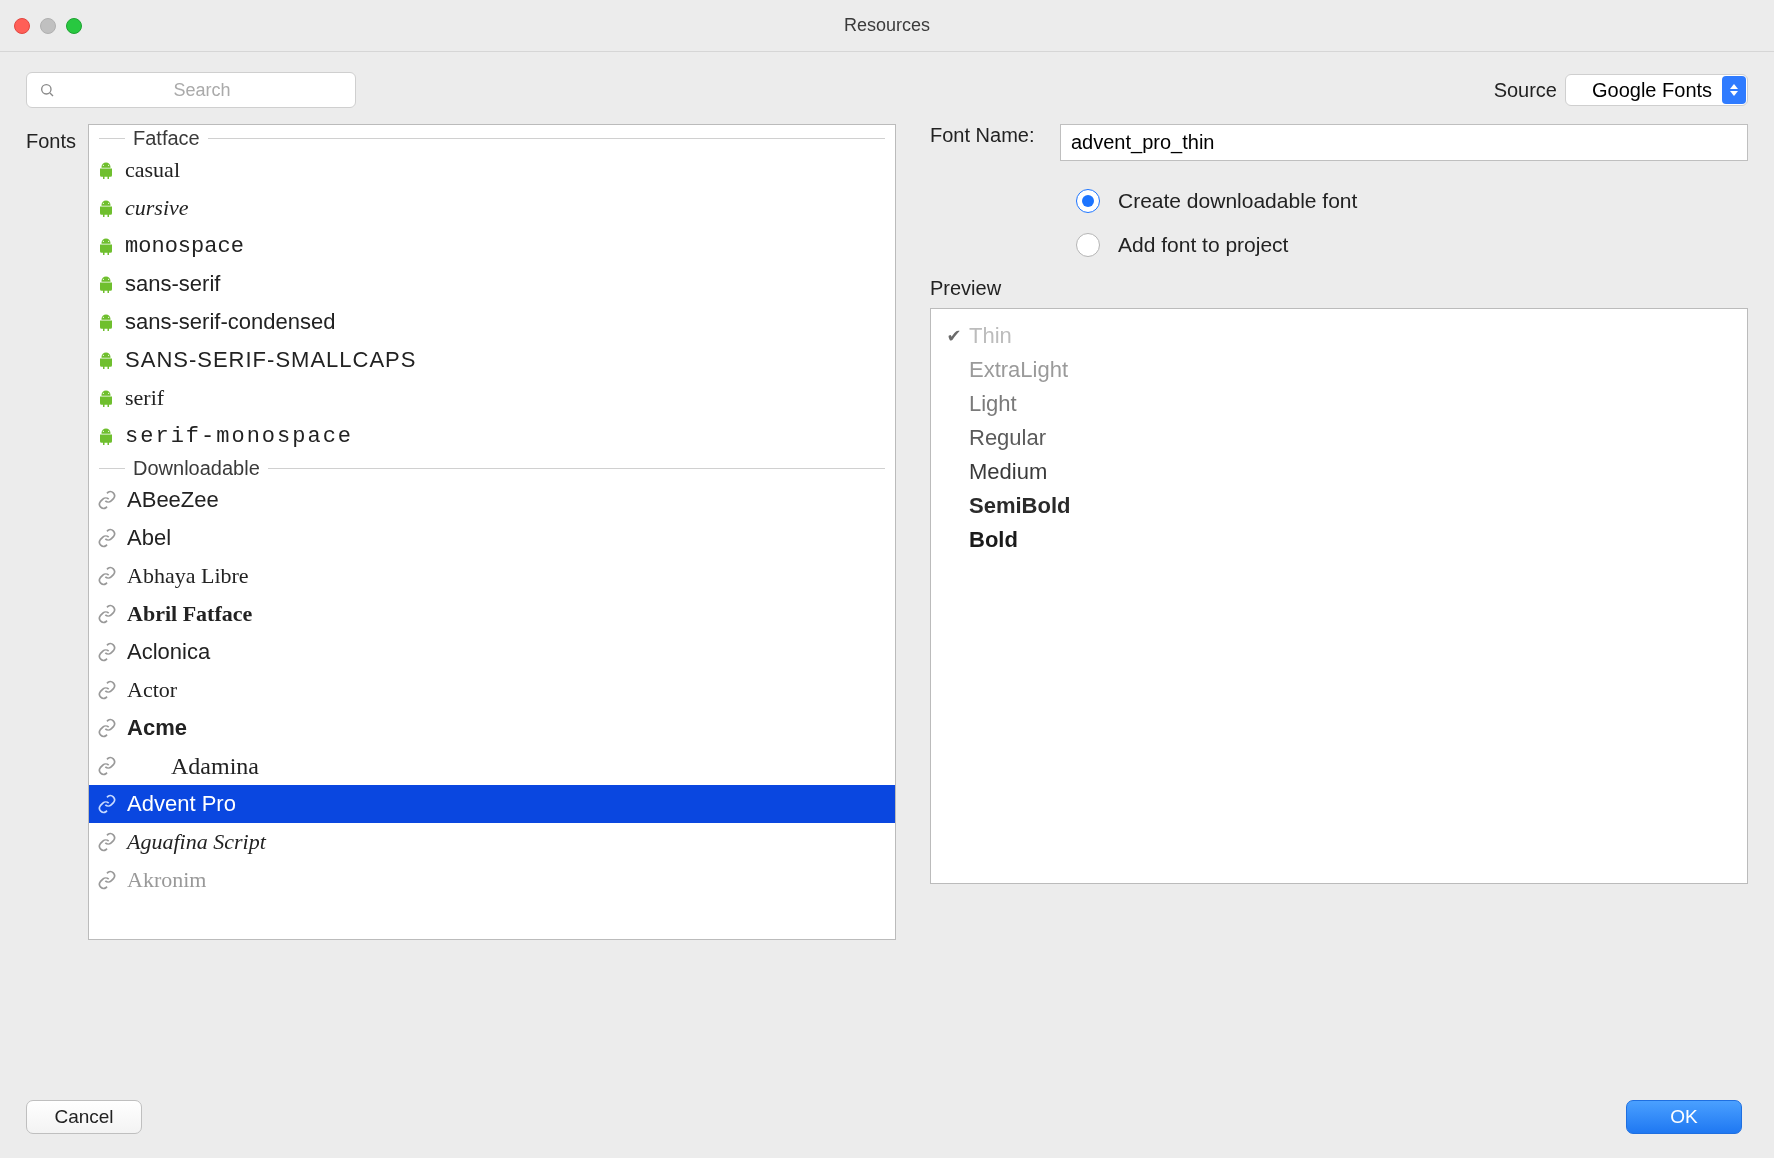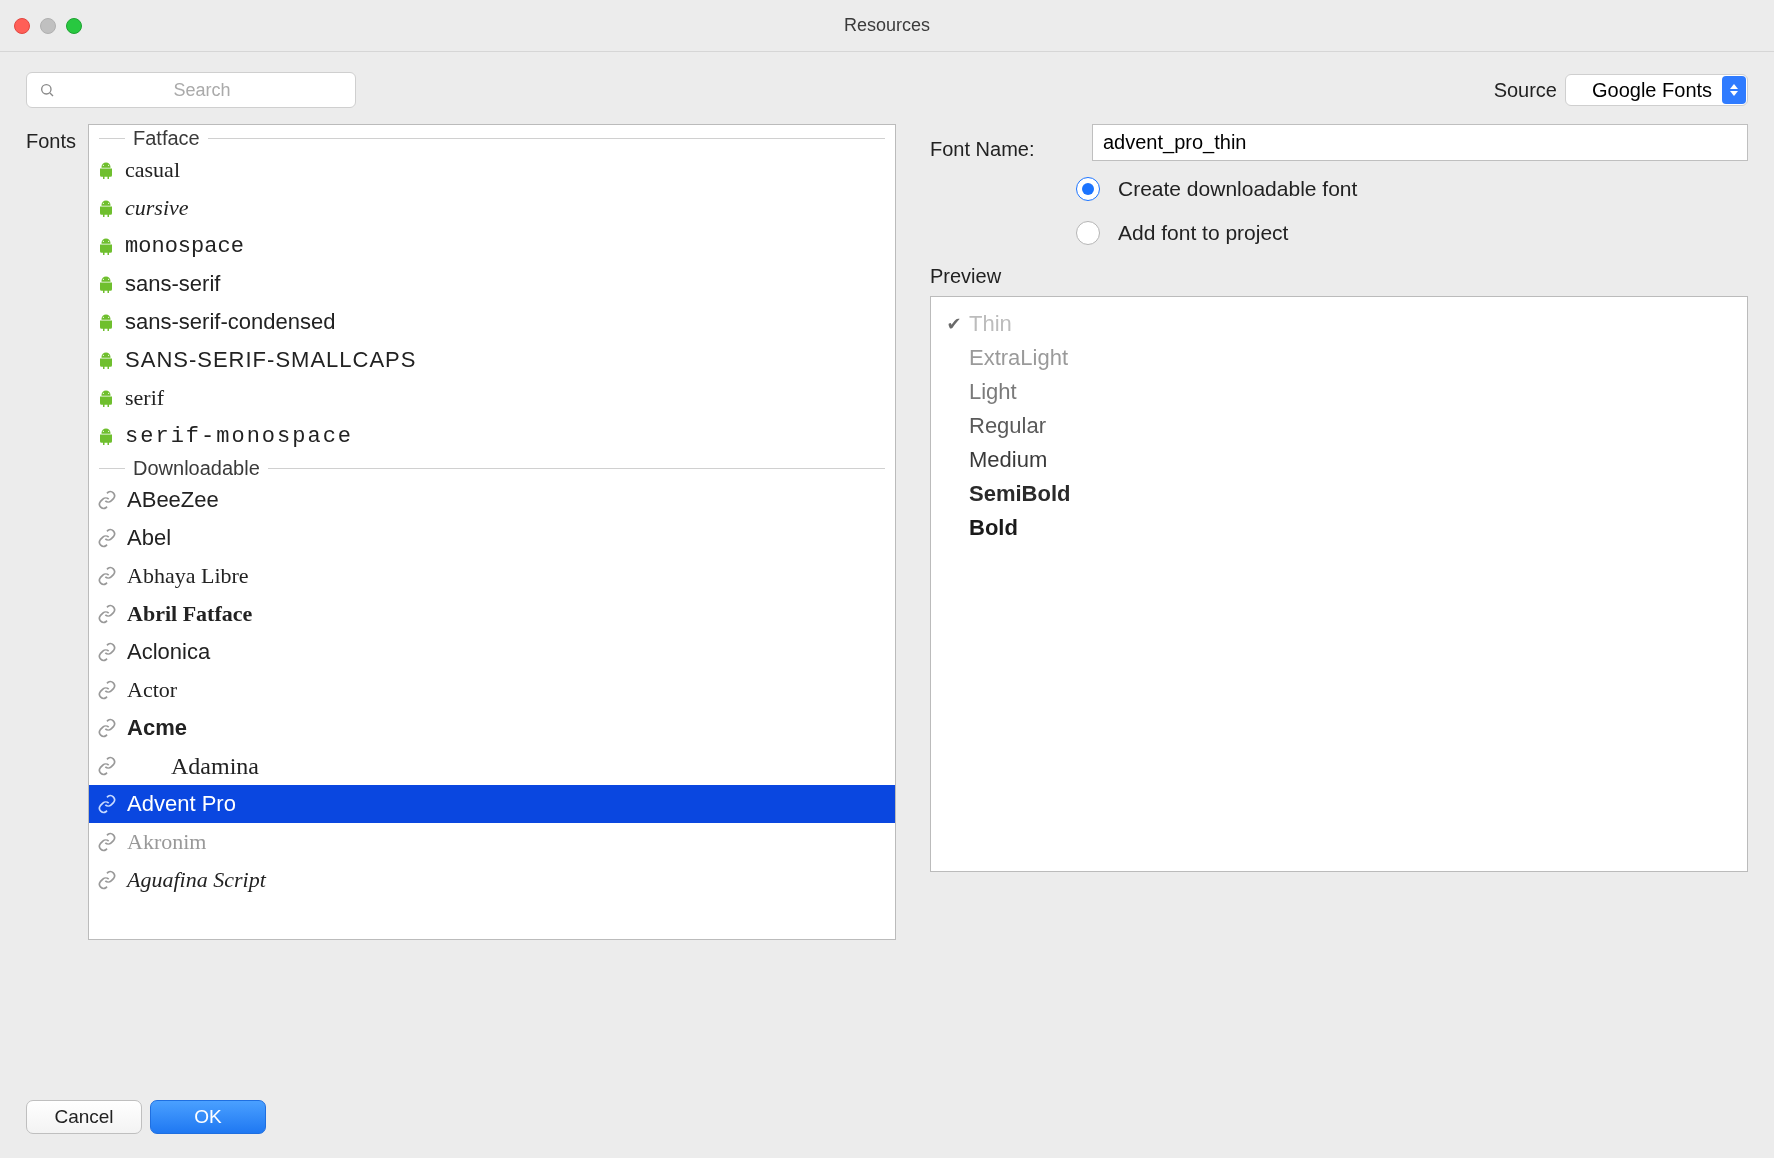--- a/index.html
+++ b/index.html
@@ -204,23 +204,23 @@
   .ff-akronim { font-family: "Brush Script MT", cursive; color:#999;}
 
   .right-col {
     flex: 1;
     display: flex;
     flex-direction: column;
     min-width: 0;
   }
   .field-row {
     display: flex;
-    align-items: flex-end;
-    gap: 32px;
-    margin-bottom: 16px;
+    align-items: flex-start;
+    gap: 0;
+    margin-bottom: 28px;
   }
   .field-row label {
     font-size: 20px;
     color: #222;
     width: 130px;
   }
   .field-row input[type=text] {
     flex: 1;
     font-size: 20px;
     padding: 6px 10px;
@@ -284,21 +284,21 @@
   .w100 { font-weight: 100; color: #bcbcbc; }
   .w200 { font-weight: 200; color: #9a9a9a; }
   .w300 { font-weight: 300; color: #7a7a7a; }
   .w400 { font-weight: 400; color: #5a5a5a; }
   .w500 { font-weight: 500; color: #3a3a3a; }
   .w600 { font-weight: 600; color: #2a2a2a; }
   .w700 { font-weight: 700; color: #1a1a1a; }
 
   .footer {
     display: flex;
-    justify-content: flex-start;
+    justify-content: space-between;
     gap: 8px;
     padding: 24px 6px 18px 0;
   }
   .btn {
     min-width: 116px;
     height: 34px;
     border-radius: 7px;
     font-size: 19px;
     border: 1px solid #bfbfbf;
     background: linear-gradient(#ffffff,#f3f3f3);
@@ -472,28 +472,28 @@
                 <path d="M10 13a5 5 0 0 0 7 0l3-3a5 5 0 0 0-7-7l-1 1"></path>
                 <path d="M14 11a5 5 0 0 0-7 0l-3 3a5 5 0 0 0 7 7l1-1"></path>
               </svg>
               <span class="ff-advent">Advent Pro</span>
             </div>
           <div class="font-item">
               <svg class="link-ico" viewBox="0 0 24 24" fill="none" stroke="currentColor" stroke-width="2">
                 <path d="M10 13a5 5 0 0 0 7 0l3-3a5 5 0 0 0-7-7l-1 1"></path>
                 <path d="M14 11a5 5 0 0 0-7 0l-3 3a5 5 0 0 0 7 7l1-1"></path>
               </svg>
+              <span class="ff-aguafina">Aguafina Script</span>
+            </div>
+          <div class="font-item">
+              <svg class="link-ico" viewBox="0 0 24 24" fill="none" stroke="currentColor" stroke-width="2">
+                <path d="M10 13a5 5 0 0 0 7 0l3-3a5 5 0 0 0-7-7l-1 1"></path>
+                <path d="M14 11a5 5 0 0 0-7 0l-3 3a5 5 0 0 0 7 7l1-1"></path>
+              </svg>
               <span class="ff-akronim">Akronim</span>
-            </div>
-          <div class="font-item">
-              <svg class="link-ico" viewBox="0 0 24 24" fill="none" stroke="currentColor" stroke-width="2">
-                <path d="M10 13a5 5 0 0 0 7 0l3-3a5 5 0 0 0-7-7l-1 1"></path>
-                <path d="M14 11a5 5 0 0 0-7 0l-3 3a5 5 0 0 0 7 7l1-1"></path>
-              </svg>
-              <span class="ff-aguafina">Aguafina Script</span>
             </div>
         </div>
       </div>
 
       <div class="right-col">
         <div class="field-row">
           <label>Font Name:</label>
           <input type="text" value="advent_pro_thin" style="">
         </div>
         <div class="radio-row">

